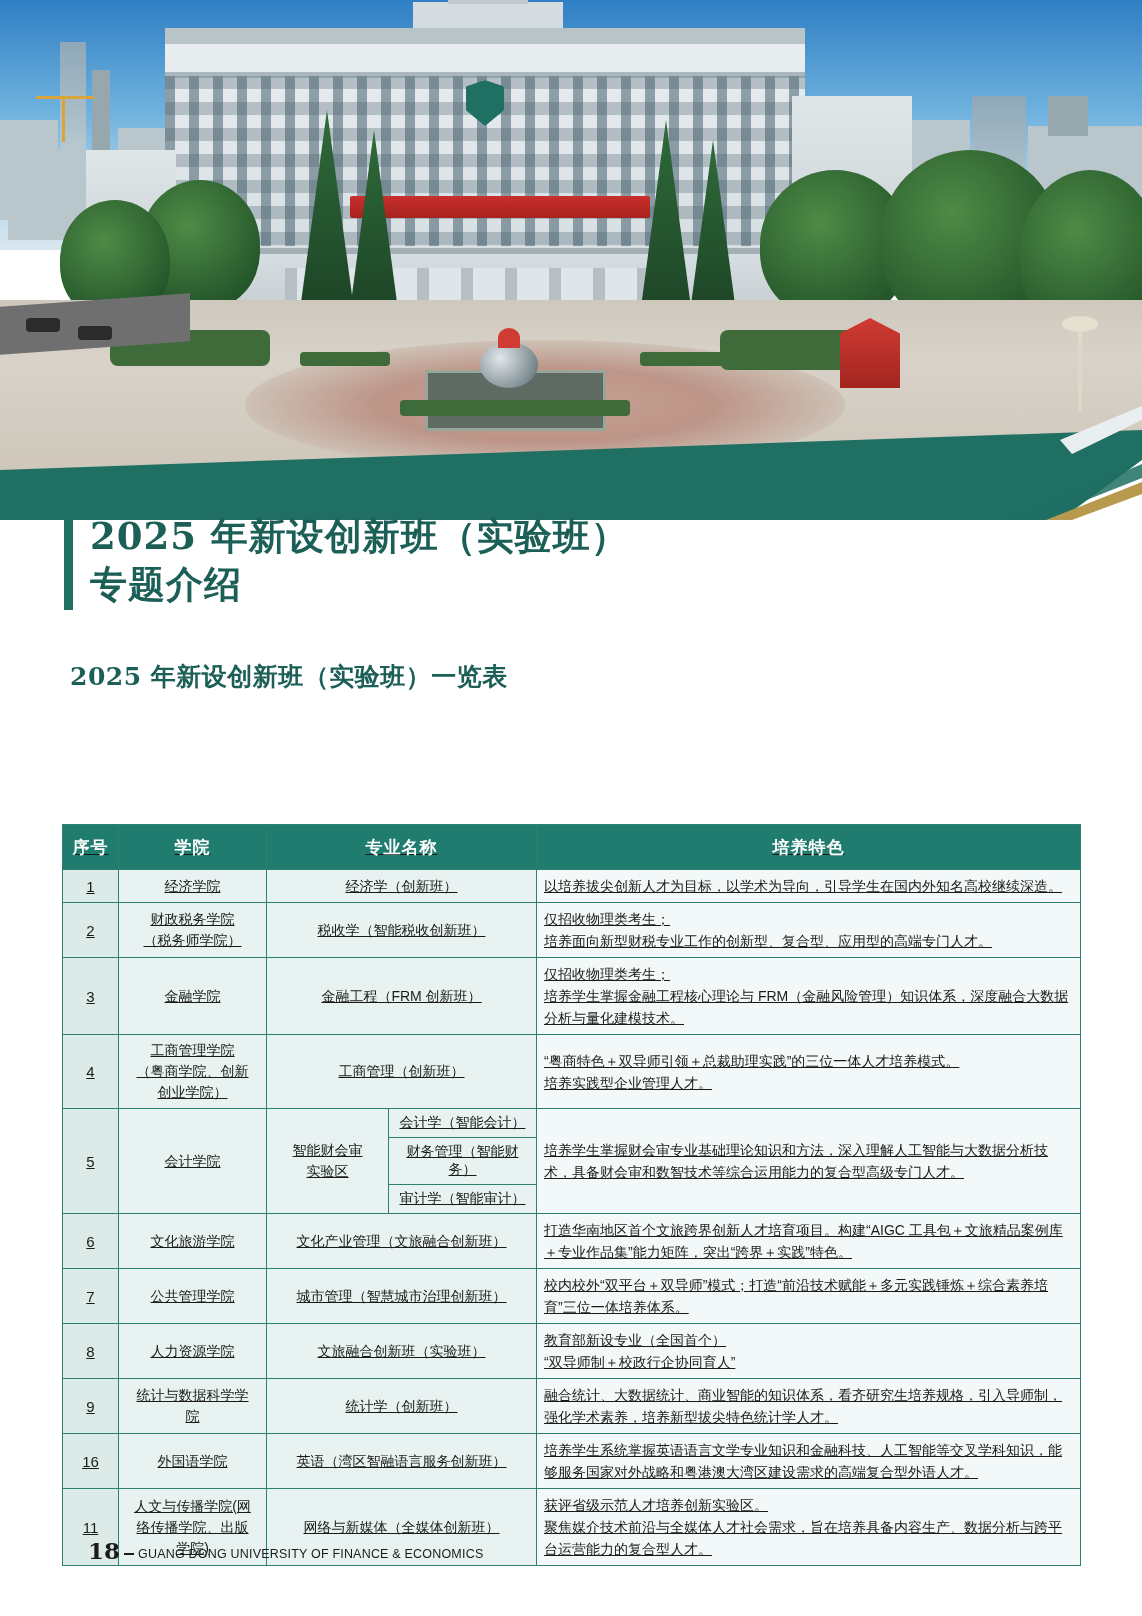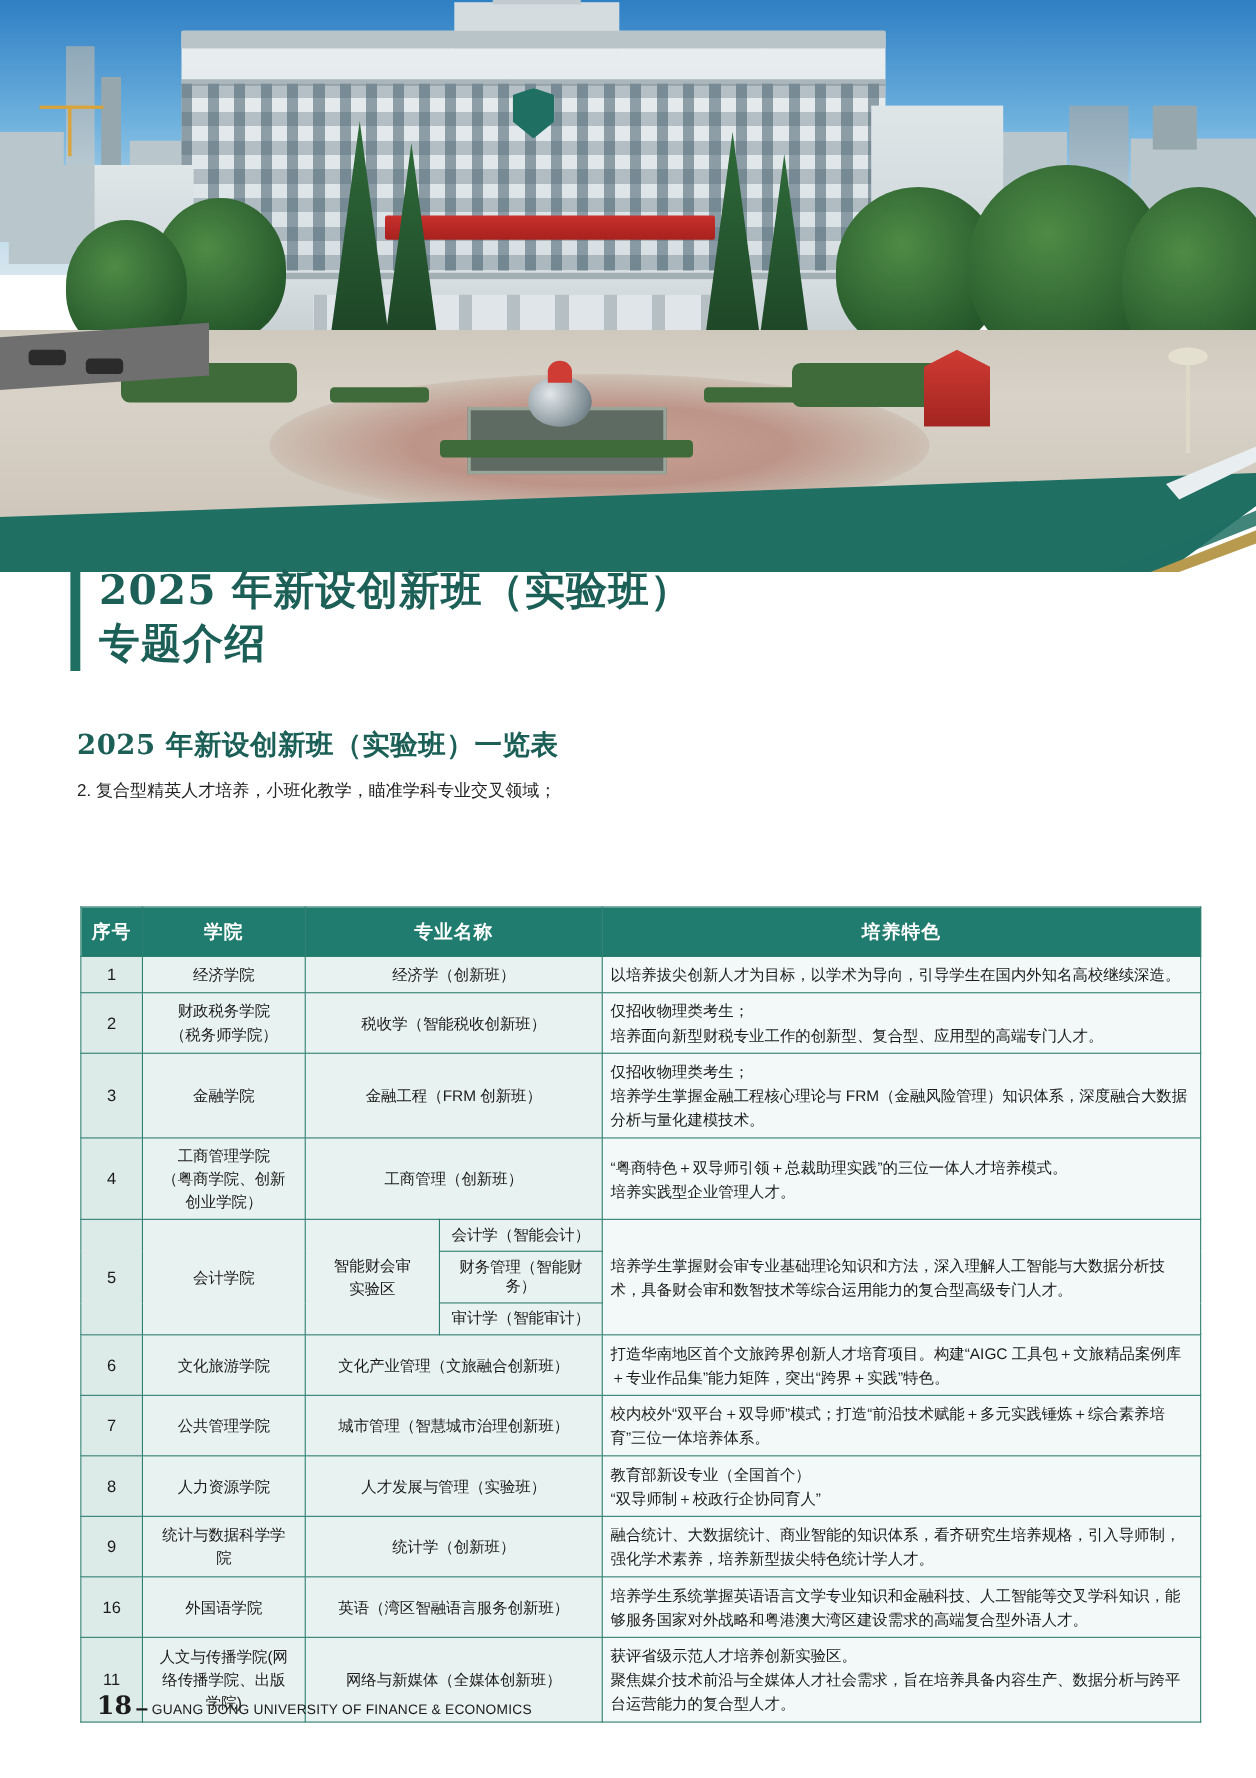--- a/index.html
+++ b/index.html
@@ -182,22 +182,23 @@
   .bullets {
     position: absolute; left: 70px; top: 706px; width: 1000px;
     font-size: 15.5px;
     line-height: 28px;
     color: #222;
   }
 
   
   .tbl-wrap {
     position: absolute;
-    left: 73px; top: 824px;
+    left: 62px; top: 824px;
     width: 1018px;
+    text-decoration: underline;
   }
   table.main {
     border-collapse: collapse;
     width: 1018px;
     table-layout: fixed;
     font-size: 14px;
     color: #1b1b1b;
   }
   table.main th, table.main td {
     border: 1px solid #2f7f71;
@@ -326,21 +327,20 @@
   <div class="title-bar"></div>
   <div class="title-text">
     <div>2025 年新设创新班（实验班）</div>
     <div>专题介绍</div>
   </div>
 </div>
 
 <div class="sec-title">2025 年新设创新班（实验班）一览表</div>
 
 <div class="bullets">
-  <div>2. 复合型精英人才培养，小班化教学，瞄准学科专业交叉领域；</div>
 </div>
 
 <div class="tbl-wrap">
   <table class="main">
     <colgroup>
       <col style="width:56px">
       <col style="width:148px">
       <col style="width:122px">
       <col style="width:148px">
       <col style="width:544px">
@@ -414,21 +414,21 @@
       <tr>
         <td class="c-no">7</td>
         <td class="c-col">公共管理学院</td>
         <td class="c-major" colspan="2">城市管理（智慧城市治理创新班）</td>
         <td class="c-feat">校内校外“双平台＋双导师”模式；打造“前沿技术赋能＋多元实践锤炼＋综合素养培育”三位一体培养体系。</td>
       </tr>
 
       <tr>
         <td class="c-no">8</td>
         <td class="c-col">人力资源学院</td>
-        <td class="c-major" colspan="2">人才发展与管理（实验班）</td>
+        <td class="c-major" colspan="2">文旅融合创新班（实验班）</td>
         <td class="c-feat" style="white-space:pre-line">教育部新设专业（全国首个）
 “双导师制＋校政行企协同育人”</td>
       </tr>
 
       <tr>
         <td class="c-no">9</td>
         <td class="c-col" style="white-space:pre-line">统计与数据科学学
 院</td>
         <td class="c-major" colspan="2">统计学（创新班）</td>
         <td class="c-feat">融合统计、大数据统计、商业智能的知识体系，看齐研究生培养规格，引入导师制，强化学术素养，培养新型拔尖特色统计学人才。</td>

